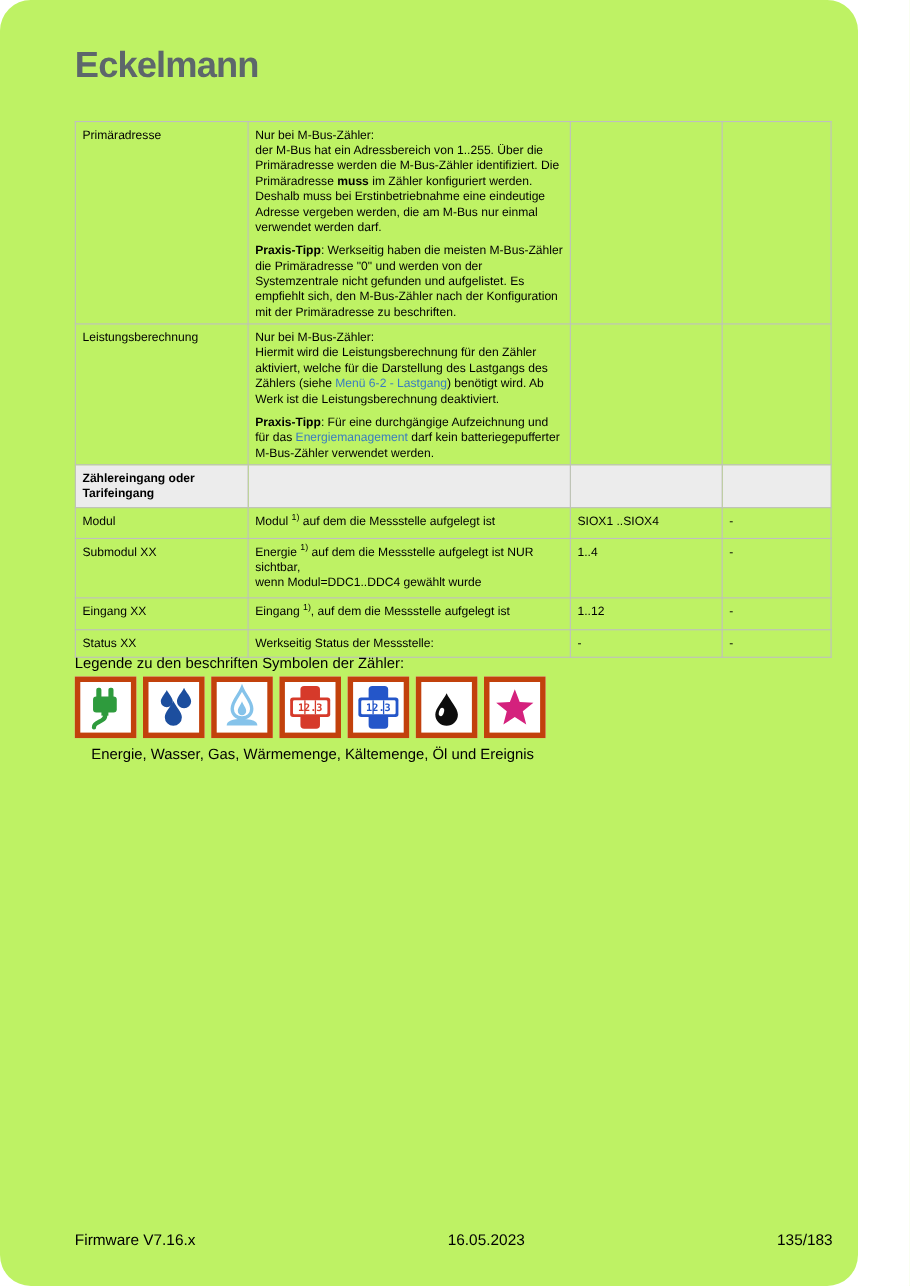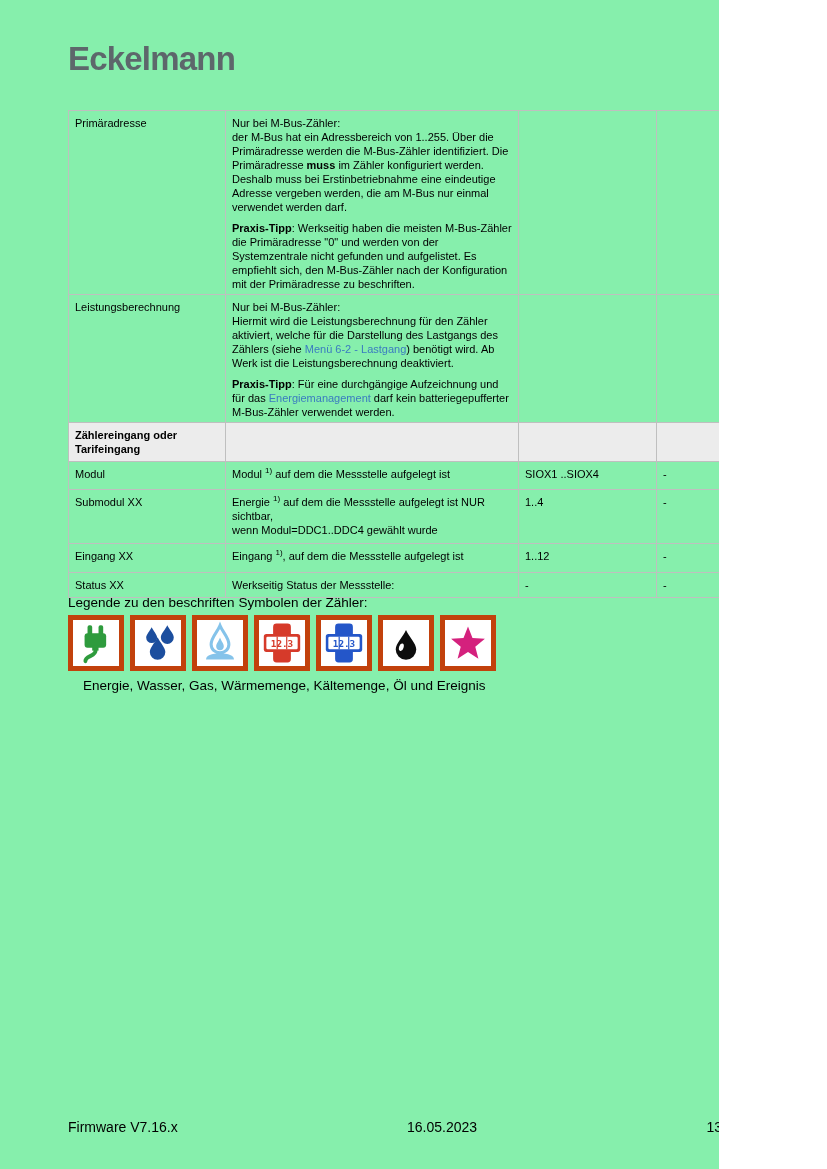--- a/index.html
+++ b/index.html
@@ -1,17 +1,17 @@
 <!DOCTYPE html>
 <html style="--logo: #5d676b; --link: #3a7cc0; --border: #bfbfbf; --section_bg: #ececec; --plug_green: #2e9b3d; --water_blue: #1c4e9e; --gas_blue: #85c3ea; --heat_red: #d63a2a; --cold_blue: #2456c9; --oil_black: #0d0d0d; --event_pink: #d4217d;"><head>
 <meta charset="utf-8">
 <style>
   html,body{margin:0;padding:0;background:#fff;}
-  .page{position:relative;width:719px;height:1169px;background:#86efac;overflow:hidden;
-        font-family:"Liberation Sans",sans-serif;color:#000;}
+  .page{position:relative;width:780px;height:1169px;background:#bef264;overflow:hidden;
+        font-family:"Liberation Sans",sans-serif;color:#000;border-radius:28px;}
   .logo{position:absolute;top:40px;left:68px;font-size:33px;font-weight:bold;
         letter-spacing:-0.8px;color:var(--logo,#5d676b);}
   
   .spec{position:absolute;top:110px;left:68px;width:687px;border-collapse:collapse;
         table-layout:fixed;font-size:11px;line-height:14px;}
   .spec td{border:1px solid var(--border,#bfbfbf);vertical-align:top;
            padding:5px 6px 3px 6px;overflow:hidden;}
   .spec p{margin:0 0 7px 0;}
   .spec p:last-child{margin-bottom:0;}
   .spec tr:nth-child(1){height:181px;}

